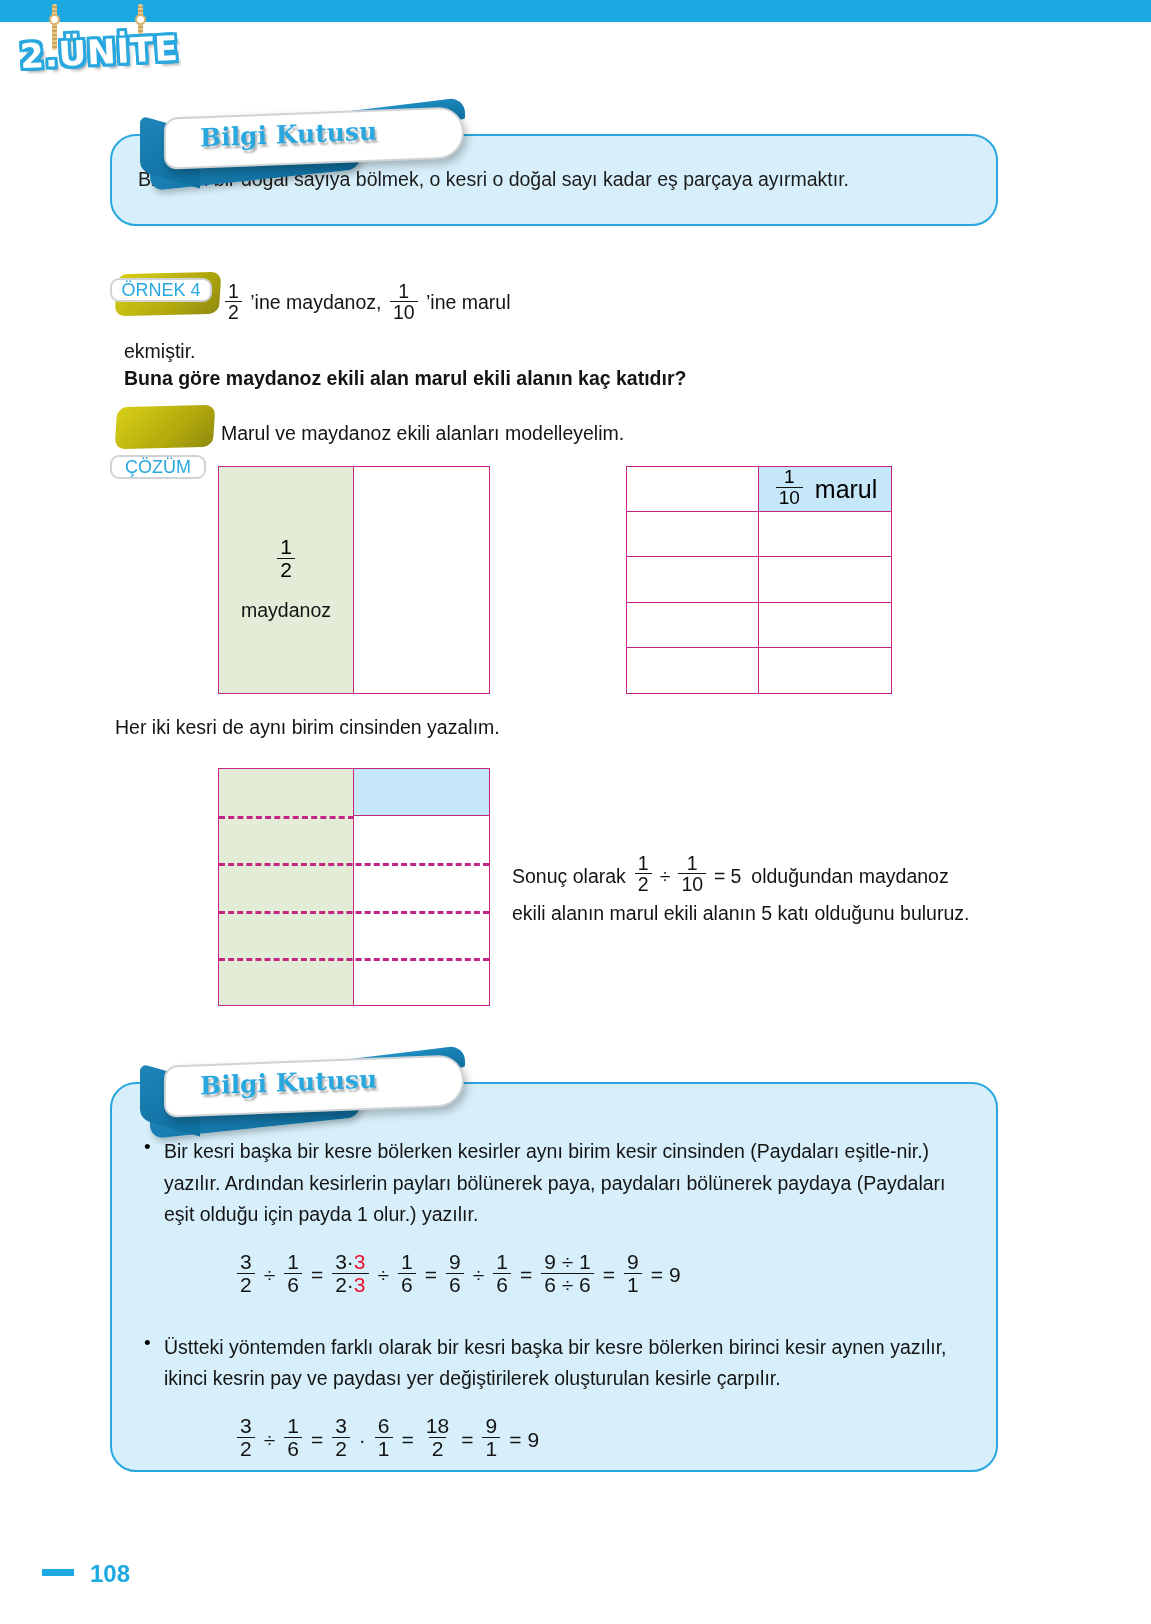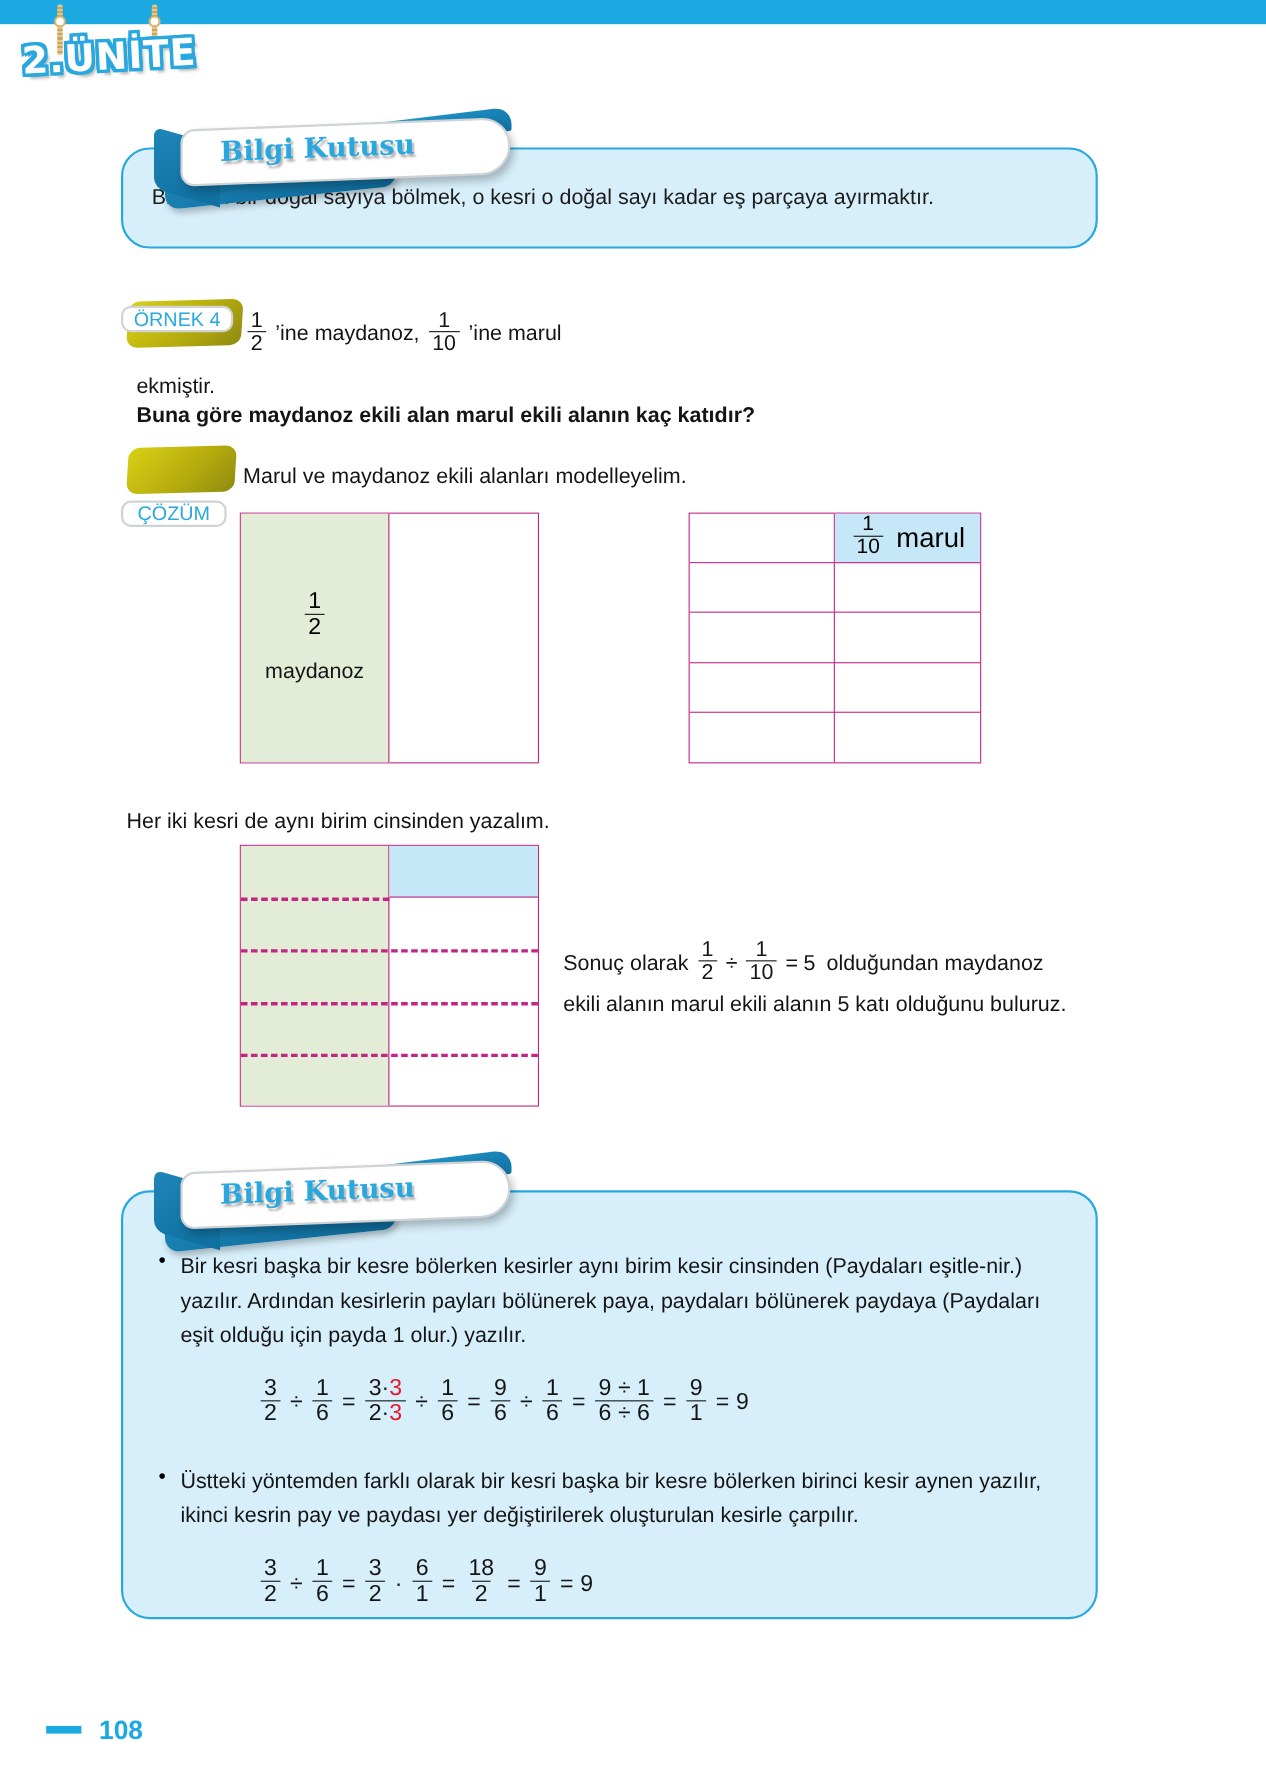--- a/index.html
+++ b/index.html
@@ -301,21 +301,21 @@
     <div class="cell c1 r2" style="left:0;top:20%;"></div>
     <div class="cell c2 r2" style="top:20%;"></div>
     <div class="cell c1 r3" style="left:0;top:40%;"></div>
     <div class="cell c2 r3" style="top:40%;"></div>
     <div class="cell c1 r4" style="left:0;top:60%;"></div>
     <div class="cell c2 r4" style="top:60%;"></div>
     <div class="cell c1 r5" style="left:0;top:80%;"></div>
     <div class="cell c2 r5" style="top:80%;"></div>
   </div>
 
-  <div class="txt" style="left:115px; top:712px;margin-top:20px;">Her iki kesri de aynı birim cinsinden yazalım.</div>
+  <div class="txt" style="left:115px; top:712px;">Her iki kesri de aynı birim cinsinden yazalım.</div>
 
   <div class="grid-box" id="diagram-combined">
     <div class="col-left"></div>
     <div class="blue-cell"></div>
     <div class="dash d1"></div>
     <div class="dash d2"></div>
     <div class="dash d3"></div>
     <div class="dash d4"></div>
   </div>
 

